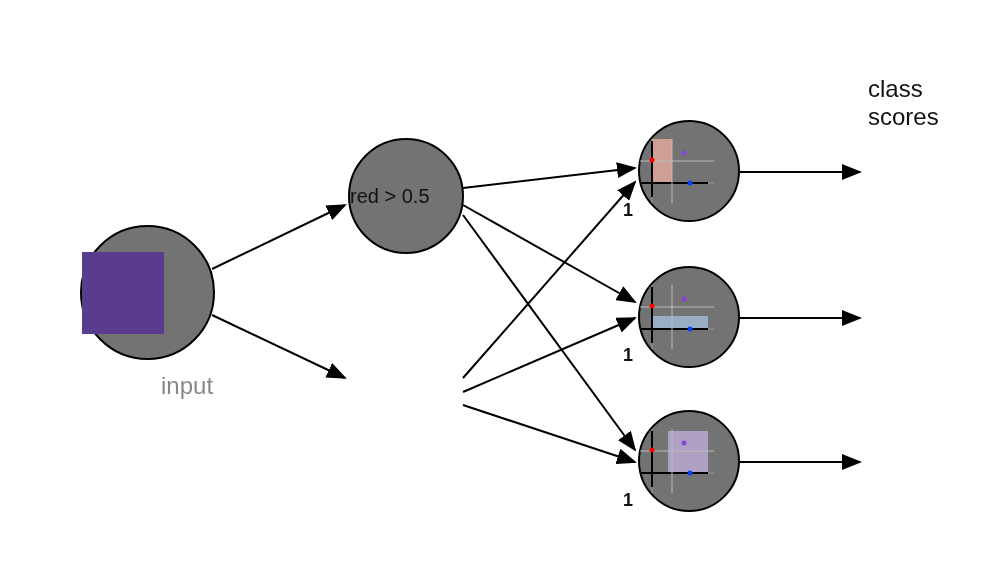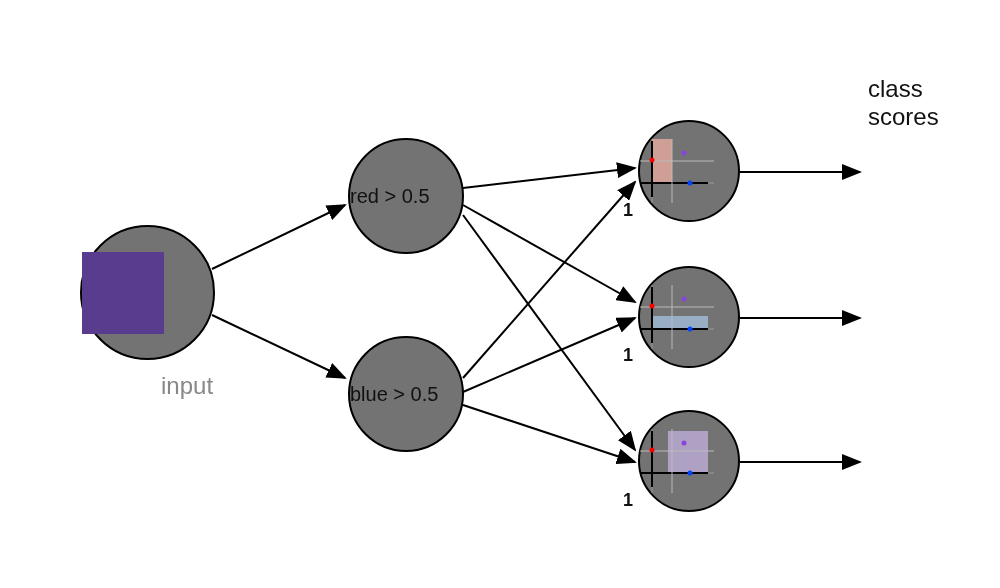--- a/index.html
+++ b/index.html
@@ -99,23 +99,20 @@
   </svg>
 
   <div class="node-circle" style="left:80px; top:225px; width:135px; height:135px;">
     <div class="input-square"></div>
   </div>
   <div class="label-input" style="left:132px; top:372px;margin-left:29px;">input</div>
 
   <div class="node-circle" style="left:348px; top:138px; width:116px; height:116px;">
     <span class="node-text">red &gt; 0.5</span>
   </div>
-  <div class="node-circle" style="left:348px; top:336px; width:116px; height:116px;">
-    <span class="node-text">blue &gt; 0.5</span>
-  </div>
 
   <div class="node-circle" style="left:638px; top:120px; width:102px; height:102px;">
     <svg class="mini-plot" viewBox="0 0 74 64">
 
       <line x1="0" y1="44" x2="74" y2="44" stroke="#999" stroke-width="1"></line>
       <line x1="12" y1="0" x2="12" y2="64" stroke="#999" stroke-width="1"></line>
 
       <rect x="12" y="0" width="20" height="44" fill="#f6b2a5" opacity="0.7"></rect>
 
       <line x1="0" y1="44" x2="68" y2="44" stroke="black" stroke-width="2"></line>

